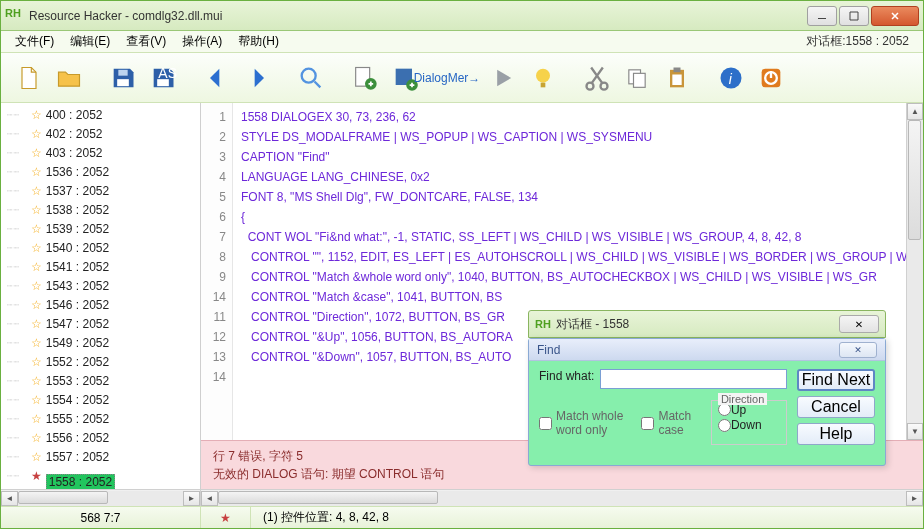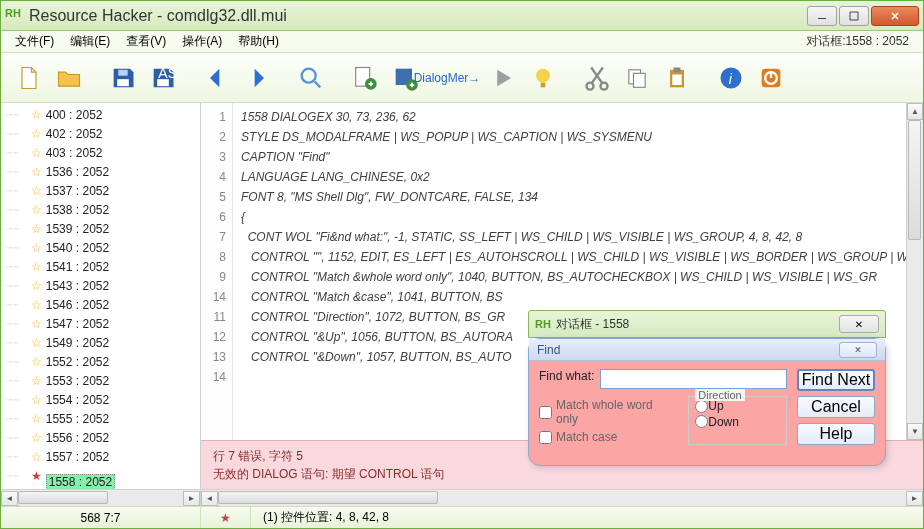--- a/index.html
+++ b/index.html
@@ -2,21 +2,21 @@
 <html><head>
 <meta charset="utf-8">
 <style>
 * { box-sizing: border-box; margin: 0; padding: 0; font-family: "Microsoft YaHei", "Segoe UI", Tahoma, sans-serif; font-size: 12px; }
 body { width: 924px; height: 529px; overflow: hidden; background: #fff; position: relative; }
 .window { width: 924px; height: 529px; border: 1px solid #6ab040; background: #fff; display: flex; flex-direction: column; }
 
 
 .titlebar { height: 30px; background: linear-gradient(#e8f4d8, #d6eac0); display: flex; align-items: center; padding: 0 4px; border-bottom: 1px solid #9ac776; position: relative; }
 .titlebar .app-icon { width: 18px; height: 18px; margin-right: 6px; color: #4fa020; font-weight: bold; font-size: 11px; }
-.titlebar .title { flex: 1; font-size: 16px; color: #333; }
+.titlebar .title { flex: 1; font-size: 12px; color: #333; }
 .title-btns { display: flex; gap: 0; }
 .title-btn { width: 30px; height: 20px; border: 1px solid #a0a0a0; background: linear-gradient(#f5f5f5,#e0e0e0); display: flex; align-items: center; justify-content: center; border-radius: 3px; margin-left: 2px; cursor: pointer; }
 .title-btn.close { width: 48px; background: linear-gradient(#ea8a5e,#d4582e); color: #fff; border-color: #b04020; }
 .title-btn svg { width: 12px; height: 10px; }
 
 
 .menubar { height: 22px; background: #f6fbef; display: flex; align-items: center; border-bottom: 1px solid #cfe3b6; padding: 0 6px; }
 .menubar .menuitem { padding: 2px 8px; cursor: pointer; }
 .menubar .spacer { flex: 1; }
 .menubar .rightinfo { padding: 0 8px; color: #333; }
@@ -30,57 +30,57 @@
 
 
 .main { flex: 1; display: flex; min-height: 0; }
 .treepane { width: 200px; border-right: 1px solid #cfcfcf; display: flex; flex-direction: column; }
 .treelist { flex: 1; overflow: hidden; background: #fff; padding-top: 2px; }
 .treeitem { display: flex; align-items: center; height: 19px; padding-left: 30px; cursor: pointer; position: relative; }
 .treeitem .dots { color: #bbb; position: absolute; left: 6px; font-size: 9px; letter-spacing: 1px; }
 .treeitem .star { color: #f5b021; margin-right: 4px; font-size: 12px; }
 .treeitem.sel .star { color: #c74040; }
 .treeitem .lbl { color: #222; font-size: 12px; }
-.treeitem.sel .lbl { background: #86efac; border: 1px dotted #888; padding: 0 2px; margin-top: 13px; }
+.treeitem.sel .lbl { background: #22c55e; border: 1px dotted #888; padding: 0 2px; margin-top: 13px; }
 .hscroll { height: 17px; background: #f0f0f0; border-top: 1px solid #d0d0d0; display: flex; align-items: center; }
 .hscroll .arrow { width: 17px; height: 15px; background: linear-gradient(#fafafa,#e6e6e6); border: 1px solid #bdbdbd; display: flex; align-items:center; justify-content:center; font-size: 8px; color:#555; }
 .hscroll .track { flex: 1; background:#eaeaea; height:15px; position:relative; }
 .hscroll .thumb { position:absolute; left:0; top:0; height:13px; width:90px; background: linear-gradient(#f4f4f4,#dcdcdc); border:1px solid #b8b8b8; border-radius:2px; }
 
 .codepane { flex: 1; display: flex; flex-direction: column; min-width: 0; }
 .editor { flex: 1; display: flex; min-height: 0; overflow: hidden; }
 .gutter { width: 32px; background: #fdfdfd; border-right: 1px solid #e6e6e6; text-align: right; padding: 4px 6px 0 0; color: #888; line-height: 20px; }
-.code { flex:1; padding: 4px 0 0 8px; font-family: Consolas, monospace; font-size: 13px; color:#404040; line-height: 20px; white-space: pre; overflow: hidden; font-style: italic; }
+.code { flex:1; padding: 4px 0 0 8px; font-family: Consolas, monospace; font-size: 13px; color:#6d28d9; line-height: 20px; white-space: pre; overflow: hidden; }
 .errbox { background: #f9d9dd; border-top: 1px solid #e4aeb6; color:#8a2d2d; padding: 6px 12px; font-size: 12px; line-height: 18px; }
 
 .vscroll { width: 17px; background:#f0f0f0; border-left:1px solid #d0d0d0; display:flex; flex-direction:column; }
 .vscroll .arrow { height:17px; background:linear-gradient(#fafafa,#e6e6e6); border:1px solid #bdbdbd; display:flex;align-items:center;justify-content:center;font-size:8px;color:#555;}
 .vscroll .track { flex:1; background:#eaeaea; position:relative;}
 .vscroll .thumb { position:absolute; top:0; left:1px; width:13px; height:120px; background:linear-gradient(#f4f4f4,#dcdcdc); border:1px solid #b8b8b8; border-radius:2px; }
 
 
 .statusbar { height: 22px; background: linear-gradient(#f6fbef,#e8f2d9); border-top: 1px solid #cfe3b6; display: flex; align-items: center; font-size: 12px; }
 .statusbar .cell { padding: 0 12px; border-right: 1px solid #cfe3b6; height: 100%; display:flex; align-items:center; }
 
 
 .dlg-preview { position: absolute; left: 528px; top: 310px; width: 358px; height: 28px; background: linear-gradient(#e8f4d8,#d6eac0); border: 1px solid #8ab560; border-radius: 3px 3px 0 0; display:flex; align-items:center; padding: 0 6px; }
 .dlg-preview .icon { color:#4fa020; font-weight:bold; font-size:11px; margin-right:5px; }
 .dlg-preview .t { flex:1; color:#333; }
 .dlg-preview .x { width: 40px; height: 18px; border:1px solid #aaa; background:linear-gradient(#f5f5f5,#e2e2e2); border-radius:3px; display:flex;align-items:center;justify-content:center; font-size:10px;}
 
 
-.find { position:absolute; left:528px; top: 338px; width:358px; height:128px; background:#fca5a5; border:1px solid #8aa9d4; border-radius: 12px; box-shadow: 2px 2px 6px rgba(0,0,0,.15); }
+.find { position:absolute; left:528px; top: 338px; width:358px; height:128px; background:#86efac; border:1px solid #8aa9d4; border-radius: 3px; box-shadow: 2px 2px 6px rgba(0,0,0,.15); }
 .find .fbar { height:22px; background: linear-gradient(#e8eefb,#cdd9ef); display:flex; align-items:center; padding:0 8px; color:#3a558a; font-size:12px; border-bottom:1px solid #b2c3e0;}
 .find .fbar .t { flex:1; }
 .find .fbar .x { width: 38px; height:16px; border:1px solid #9fb1cf; background:linear-gradient(#f5f8fd,#dde6f3); border-radius:3px; display:flex;align-items:center;justify-content:center; font-size:9px; cursor:pointer; }
 .find .body { padding: 8px 10px; display:grid; grid-template-columns: 1fr 78px; gap: 6px 10px; }
 .find .row1 { display:flex; align-items:flex-start; gap:6px; }
 .find label { font-size:12px; color:#222; }
 .find input[type=text] { flex:1; height:20px; border:1px solid #7a9fd4; padding:0 4px; background:#fff; }
-.find .opts { display:flex; flex-direction:column; gap:4px; padding-top:2px; }
+.find .opts { display:flex; gap:4px; padding-top:2px; }
 .find .opts label { display:flex; align-items:center; gap:4px; font-size:11px; color:#666; }
 .find .dir { border:1px solid #ccc; padding: 2px 6px 6px 6px; position:relative; font-size:11px; color:#666;}
 .find .dir .legend { position:absolute; top:-8px; left:6px; background:#f4f4f4; padding:0 3px; font-size:11px;}
 .find .dir label { display:inline-flex; align-items:center; gap:0; margin-right:6px; }
 .find .btns { display:flex; flex-direction:column; gap:5px; }
 .find button { height:22px; border:1px solid #8fa7c9; background:linear-gradient(#f8fbff,#e3ecf8); border-radius:3px; cursor:pointer; font-size:16px; }
 .find button.primary { border:2px solid #5f86c4; }
 input[type=checkbox],input[type=radio]{ margin:0; }
 </style>
 </head>

